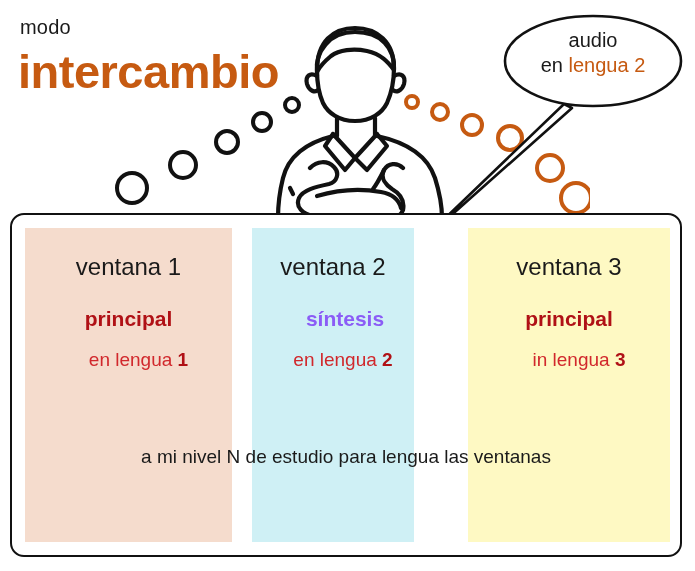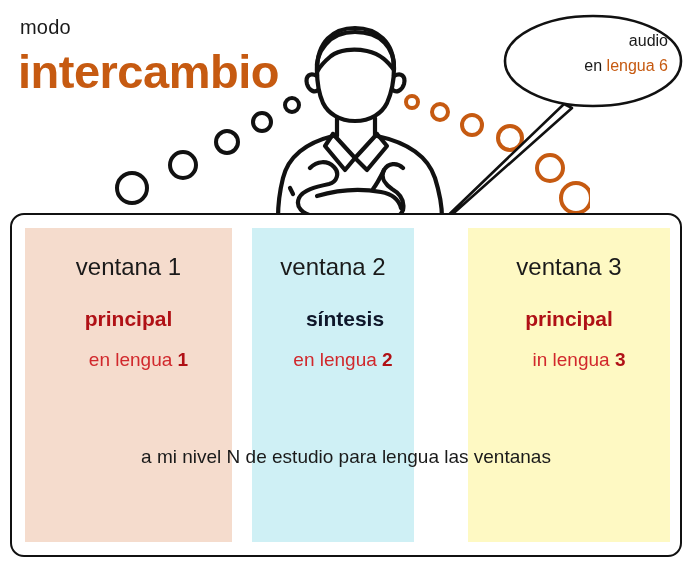--- a/index.html
+++ b/index.html
@@ -56,25 +56,25 @@
   
   .balloon-svg {
     position: absolute;
     left: 388px;
     top: 8px;
     width: 300px;
     height: 250px;
   }
   .balloon-text {
     position: absolute;
-    left: 492px;
+    left: 505px;
     top: 28px;
     width: 176px;
-    text-align: right;
-    font-size: 16px;
+    text-align: center;
+    font-size: 20px;
     line-height: 25px;
     color: #1a1a1a;
   }
   .balloon-text .orange {
     color: #C65A11;
   }
 
   
   .main-box {
     position: absolute;
@@ -111,21 +111,21 @@
     font-size: 24px;
     color: #1a1a1a;
     margin: 0 0 26px 0;
   }
   .col-main {
     font-size: 21px;
     font-weight: bold;
     color: #B01116;
     margin: 0 0 18px 0;
   }
-  .col-main.bright { color: #0f172a; padding-left: 24px; }
+  .col-main.bright { color: #8b5cf6; padding-left: 24px; }
   .col-sub {
     font-size: 19px;
     color: #D1282C;
     margin: 16px;
     padding-left: 20px;
   }
   .col-sub b {
     font-weight: bold;
     color: #B01116;
   }
@@ -204,21 +204,21 @@
 
   <svg class="balloon-svg" viewBox="0 0 300 250">
 
     <path d="M176 96 L22 244 L184 100 Z" fill="#ffffff" stroke="#111111" stroke-width="2.6" stroke-linejoin="round"></path>
 
     <ellipse cx="205" cy="53" rx="88" ry="45" fill="#ffffff" stroke="#111111" stroke-width="2.6"></ellipse>
   </svg>
 
   <div class="balloon-text">
     <div>audio</div>
-    <div><span>en </span><span class="orange">lengua 6</span></div>
+    <div><span>en </span><span class="orange">lengua 2</span></div>
   </div>
 
   <div class="main-box"></div>
 
   <div class="columns">
 
     <div class="col col-1">
       <div class="col-head">ventana 1</div>
       <div class="col-main">principal</div>
       <div class="col-sub"><span>en lengua </span><b>1</b></div>

